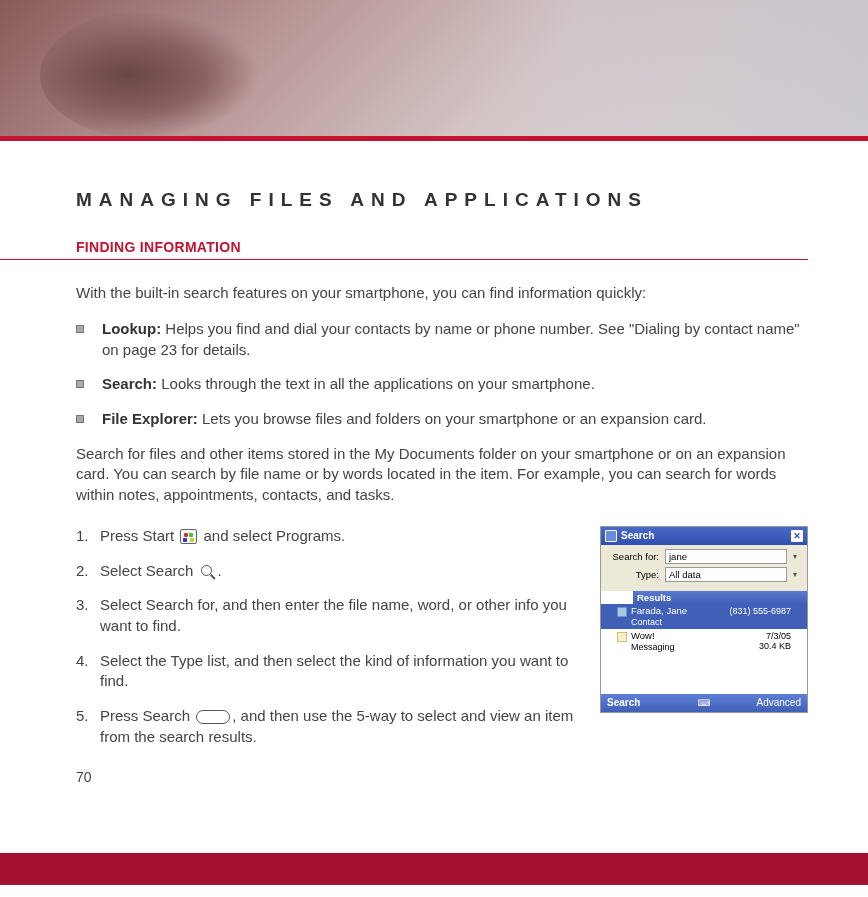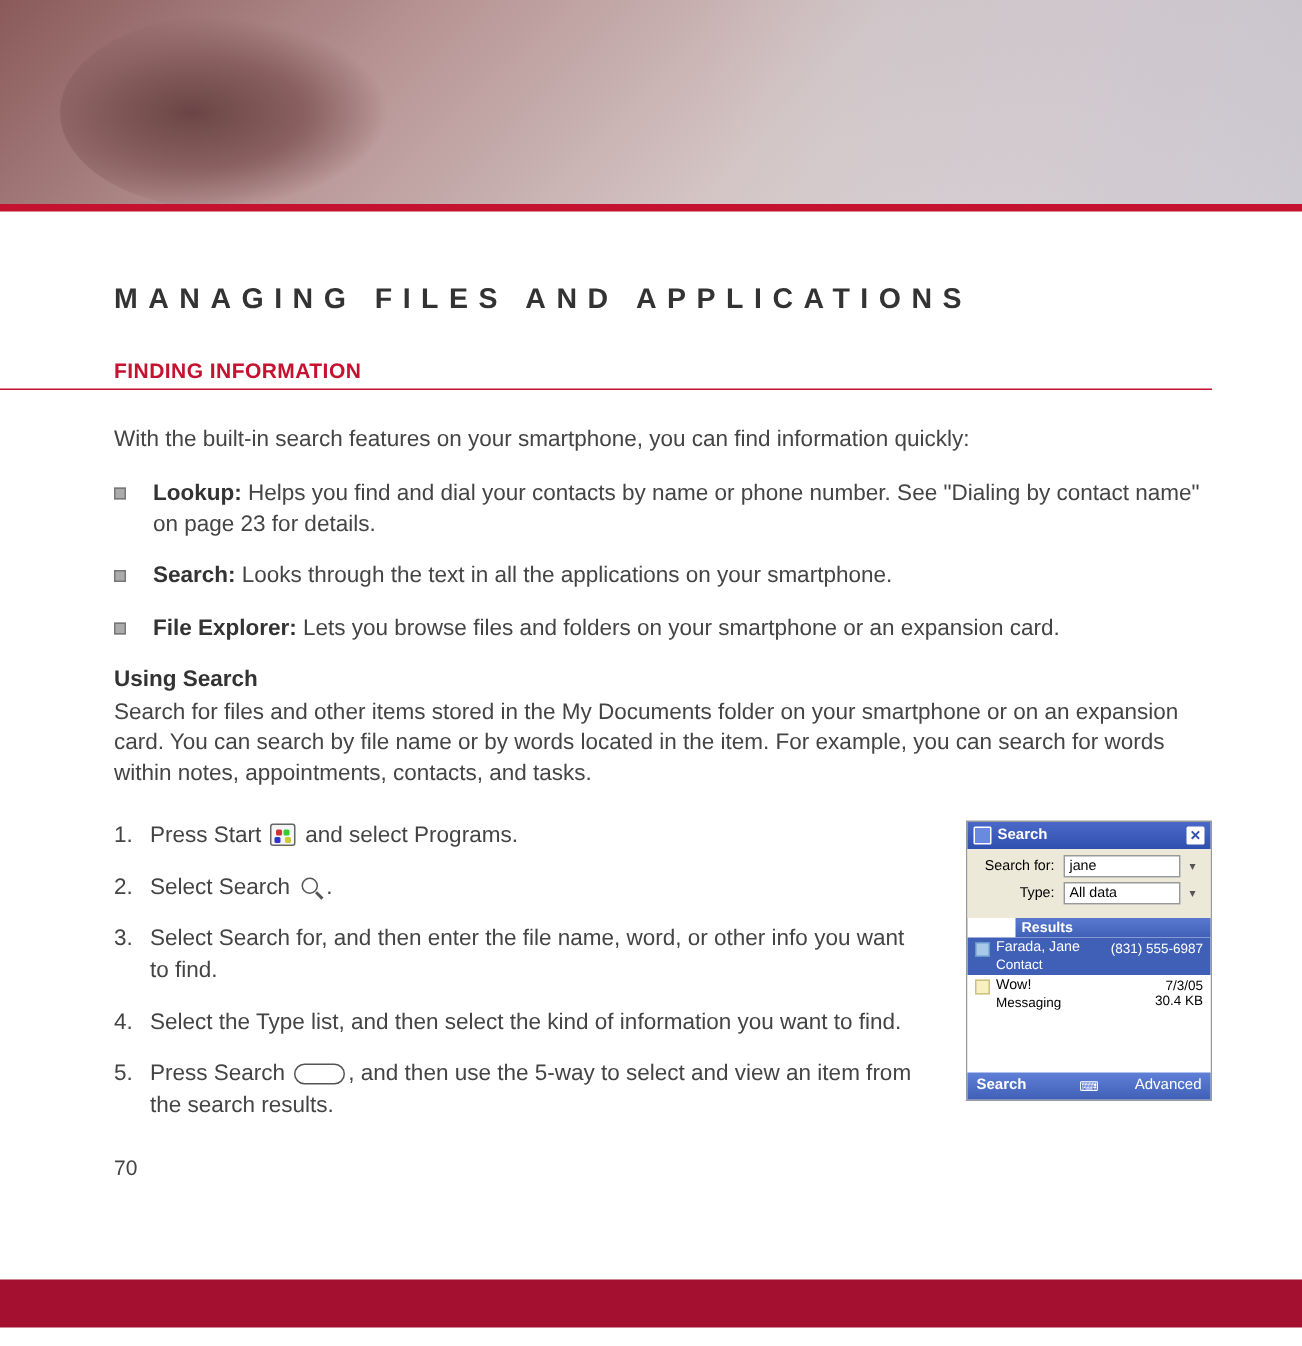--- a/index.html
+++ b/index.html
@@ -162,21 +162,21 @@
     background: #555;
     transform: rotate(45deg);
     right: 0; bottom: 2px;
   }
   .icon-softkey {
     width: 34px; height: 14px;
     border: 1.2px solid #555;
     border-radius: 8px;
   }
   .screenshot {
-    width: 164px;
+    width: 208px;
     border: 1px solid #999;
     font-family: Tahoma, sans-serif;
     font-size: 10px;
     background: #fff;
     flex-shrink: 0;
   }
   .ss-title {
     background: linear-gradient(to bottom, #4a68c8, #3050b0);
     color: #fff;
     padding: 2px 4px;
@@ -193,21 +193,21 @@
   .ss-form { padding: 4px 6px 6px; background:#ece9d8; }
   .ss-row { display:flex; align-items:center; gap:6px; margin-bottom:3px; }
   .ss-label { width:52px; text-align:right; color:#000; font-size:9.5px; }
   .ss-field { flex:1; background:#fff; border:1px solid #999; padding:1px 3px; font-size:9.5px; height:15px; }
   .ss-dd { width:8px; font-size:8px; color:#555; }
   .ss-results-hdr {
     background: linear-gradient(to bottom, #5a78d0, #4060b8);
     color:#fff; padding:1px 4px; font-weight:bold; font-size:9.5px;margin-left:32px;
   }
   .ss-results { background:#fff; min-height:90px; }
-  .ss-result-row { display:flex; padding:2px 5px; gap:4px; border-bottom:0; font-size:9.5px; align-items:flex-start; }
+  .ss-result-row { display:flex; padding:2px 16px; gap:4px; border-bottom:0; font-size:9.5px; align-items:flex-start; }
   .ss-result-row.sel { background:#4060b8; color:#fff; }
   .ss-ricon { width:10px;height:10px; flex-shrink:0; margin-top:1px; }
   .ss-ricon.contact { background:#a8c8e8; border:1px solid #6898c8; }
   .ss-ricon.msg { background:#f8f0c0; border:1px solid #d0c080; }
   .ss-rtext { flex:1; line-height:1.15; }
   .ss-rtext .sub { font-size:9px; }
   .ss-rmeta { font-size:9px; text-align:right; line-height:1.15; }
   .ss-bottom {
     background: linear-gradient(to bottom, #6080d8, #4060b8);
     color:#fff; display:flex; padding:2px 6px; font-size:10px; align-items:center;
@@ -253,21 +253,20 @@
     <div class="bullet">
       <div class="bullet-marker"></div>
       <div class="bullet-text"><b>Search:</b><span> Looks through the text in all the applications on your smartphone.</span></div>
     </div>
     <div class="bullet">
       <div class="bullet-marker"></div>
       <div class="bullet-text"><b>File Explorer:</b><span> Lets you browse files and folders on your smartphone or an expansion card.</span></div>
     </div>
   </div>
 
-  <h3>Using Search</h3>
   <p class="para">Search for files and other items stored in the My Documents folder on your smartphone or on an expansion card. You can search by file name or by words located in the item. For example, you can search for words within notes, appointments, contacts, and tasks.</p>
 
   <div class="steps-row">
     <div class="steps">
       <div class="step">
         <div class="step-num">1.</div>
         <div class="step-text"><span>Press Start </span><span class="inline-icon icon-start"></span><span> and select Programs.</span></div>
       </div>
       <div class="step">
         <div class="step-num">2.</div>

